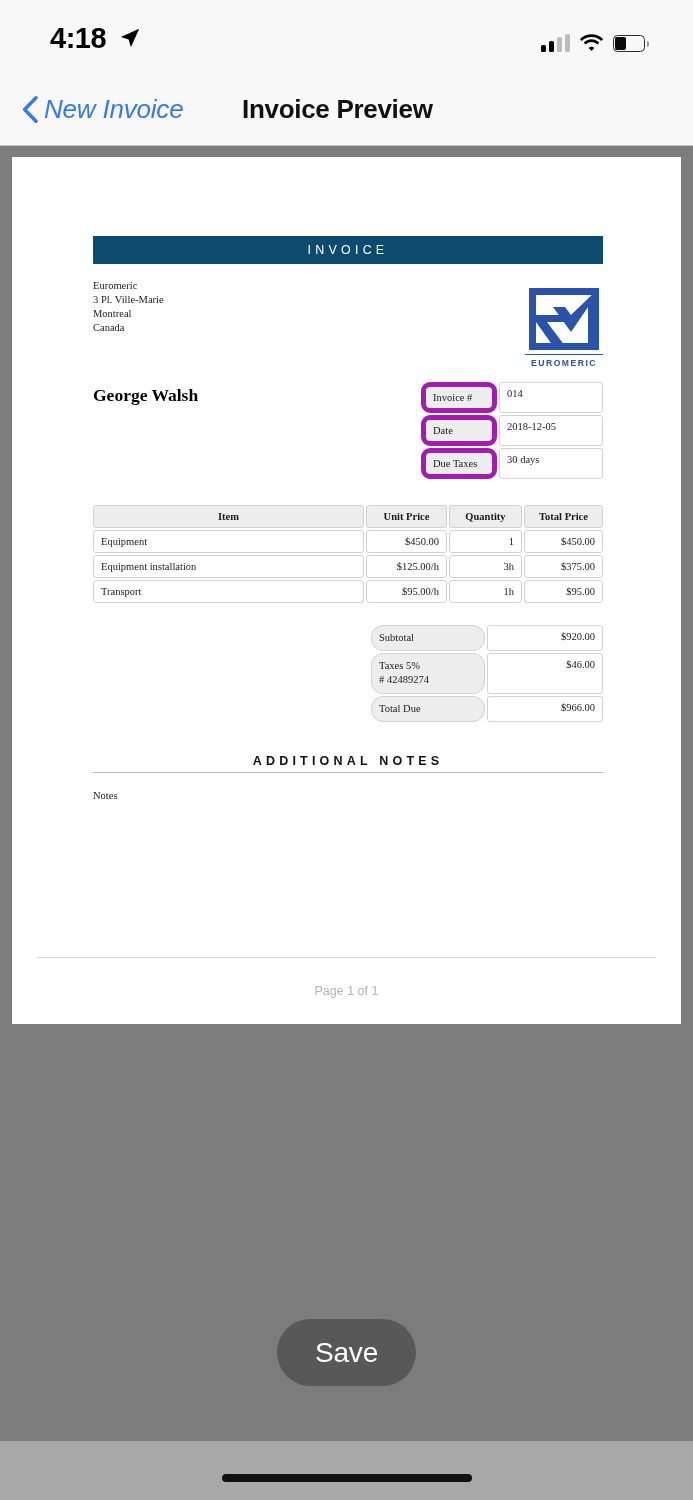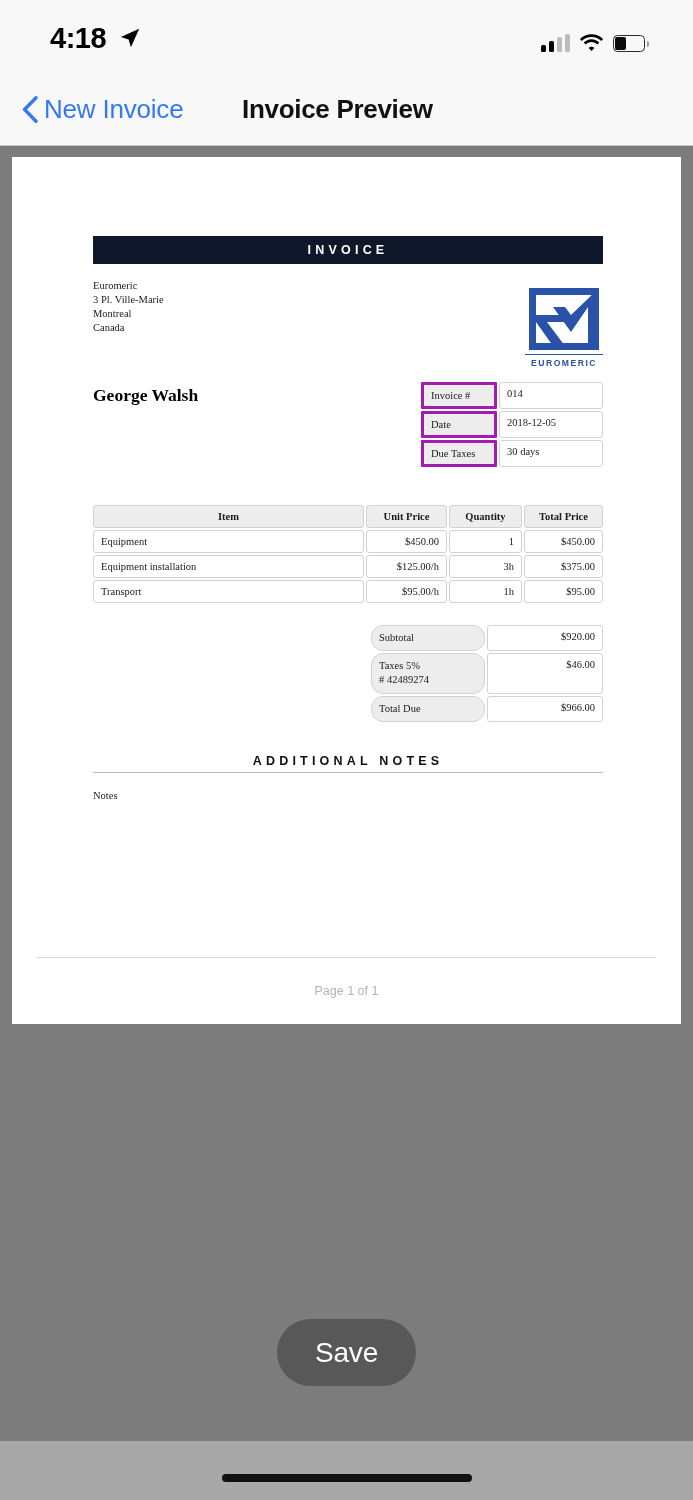--- a/index.html
+++ b/index.html
@@ -47,21 +47,21 @@
     background:#9a9a9a; border-radius:0 2px 2px 0;
   }
 
   
   .navbar{
     position:absolute; left:0; top:72px; width:693px; height:74px;
     background:#f8f8f8; border-bottom:1px solid #c9c9c9;
   }
   .nav-back{
     position:absolute; left:22px; top:0; height:74px;
-    display:flex; align-items:center; gap:6px; cursor:pointer;
+    display:flex; align-items:center; gap:6px; cursor:pointer;font-style:italic;
   }
   .chev{ width:16px; height:27px; }
   .nav-back-label{
     font-size:26px; color:#3478f6; letter-spacing:-0.2px;
   }
   .nav-title{
     position:absolute; left:242px; top:0; height:74px;
     display:flex; align-items:center;
     font-size:26px; font-weight:bold; color:#111;
     letter-spacing:-0.3px;
@@ -71,24 +71,24 @@
   .sheet{
     position:absolute; left:12px; top:157px;
     width:669px; height:867px; background:#fff;
   }
   .doc{
     position:absolute; left:81px; top:79px; width:510px;
   }
   .doc, .doc * { font-family:"Liberation Serif", serif; }
 
   .inv-banner{
-    height:28px; background:#0f172a; color:#fff;
+    height:28px; background:#0c4a6e; color:#fff;
     display:flex; align-items:center; justify-content:center;
     font-family:"Liberation Sans", sans-serif !important;
-    font-size:12.5px; font-weight:bold; letter-spacing:4.2px;
+    font-size:12.5px; font-weight:normal; letter-spacing:4.2px;
   }
 
   .addr-row{ position:relative; margin-top:15px; height:110px; }
   .addr{ font-size:10.5px; line-height:1.32; color:#1a1a1a; }
 
   .logo{ position:absolute; right:0; top:5px; width:78px; }
   .logo-mark{ width:78px; height:66px; display:block; }
   .logo-word{
     margin-top:4px; text-align:center;
     font-family:"Liberation Sans", sans-serif !important;
@@ -97,22 +97,22 @@
   }
 
   .client-row{ position:relative; height:86px; margin-top:-4px; }
   .client-name{
     font-size:17.5px; font-weight:bold; color:#000;
     position:absolute; left:0; top:0;
   }
   .meta{ position:absolute; right:0; top:-3px; width:182px; }
   .meta-row{ display:flex; gap:2px; margin-bottom:2px; }
   .meta-k{
-    width:76px; background:#ededed; border:3px solid #a21caf;
-    border-radius:1px; font-size:10.5px; color:#1a1a1a;
+    width:76px; background:#ededed; border:5px solid #a21caf;
+    border-radius:9px; font-size:10.5px; color:#1a1a1a;
     padding:5px 7px;
   }
   .meta-v{
     flex:1; background:#fff; border:1px solid #d2d2d2;
     border-radius:3px; font-size:10.5px; color:#1a1a1a;
     padding:5px 7px;
   }
 
   
   .items{ margin-top:2px; }

